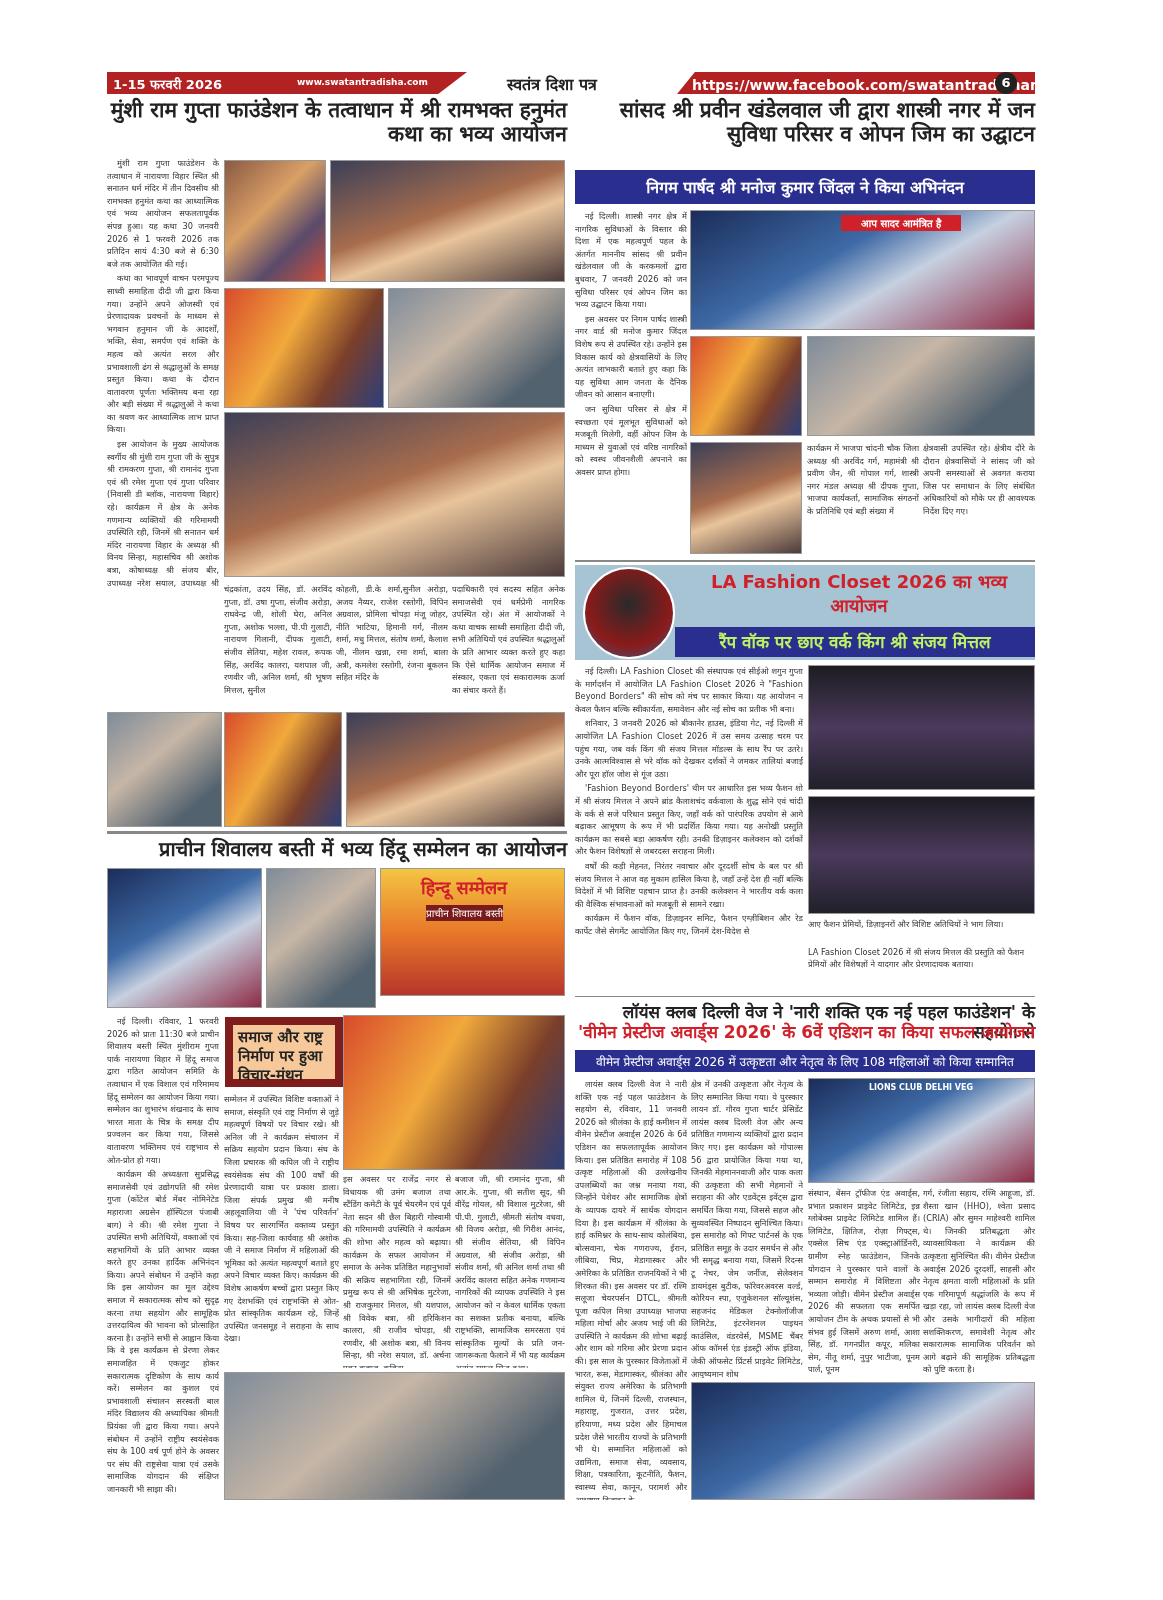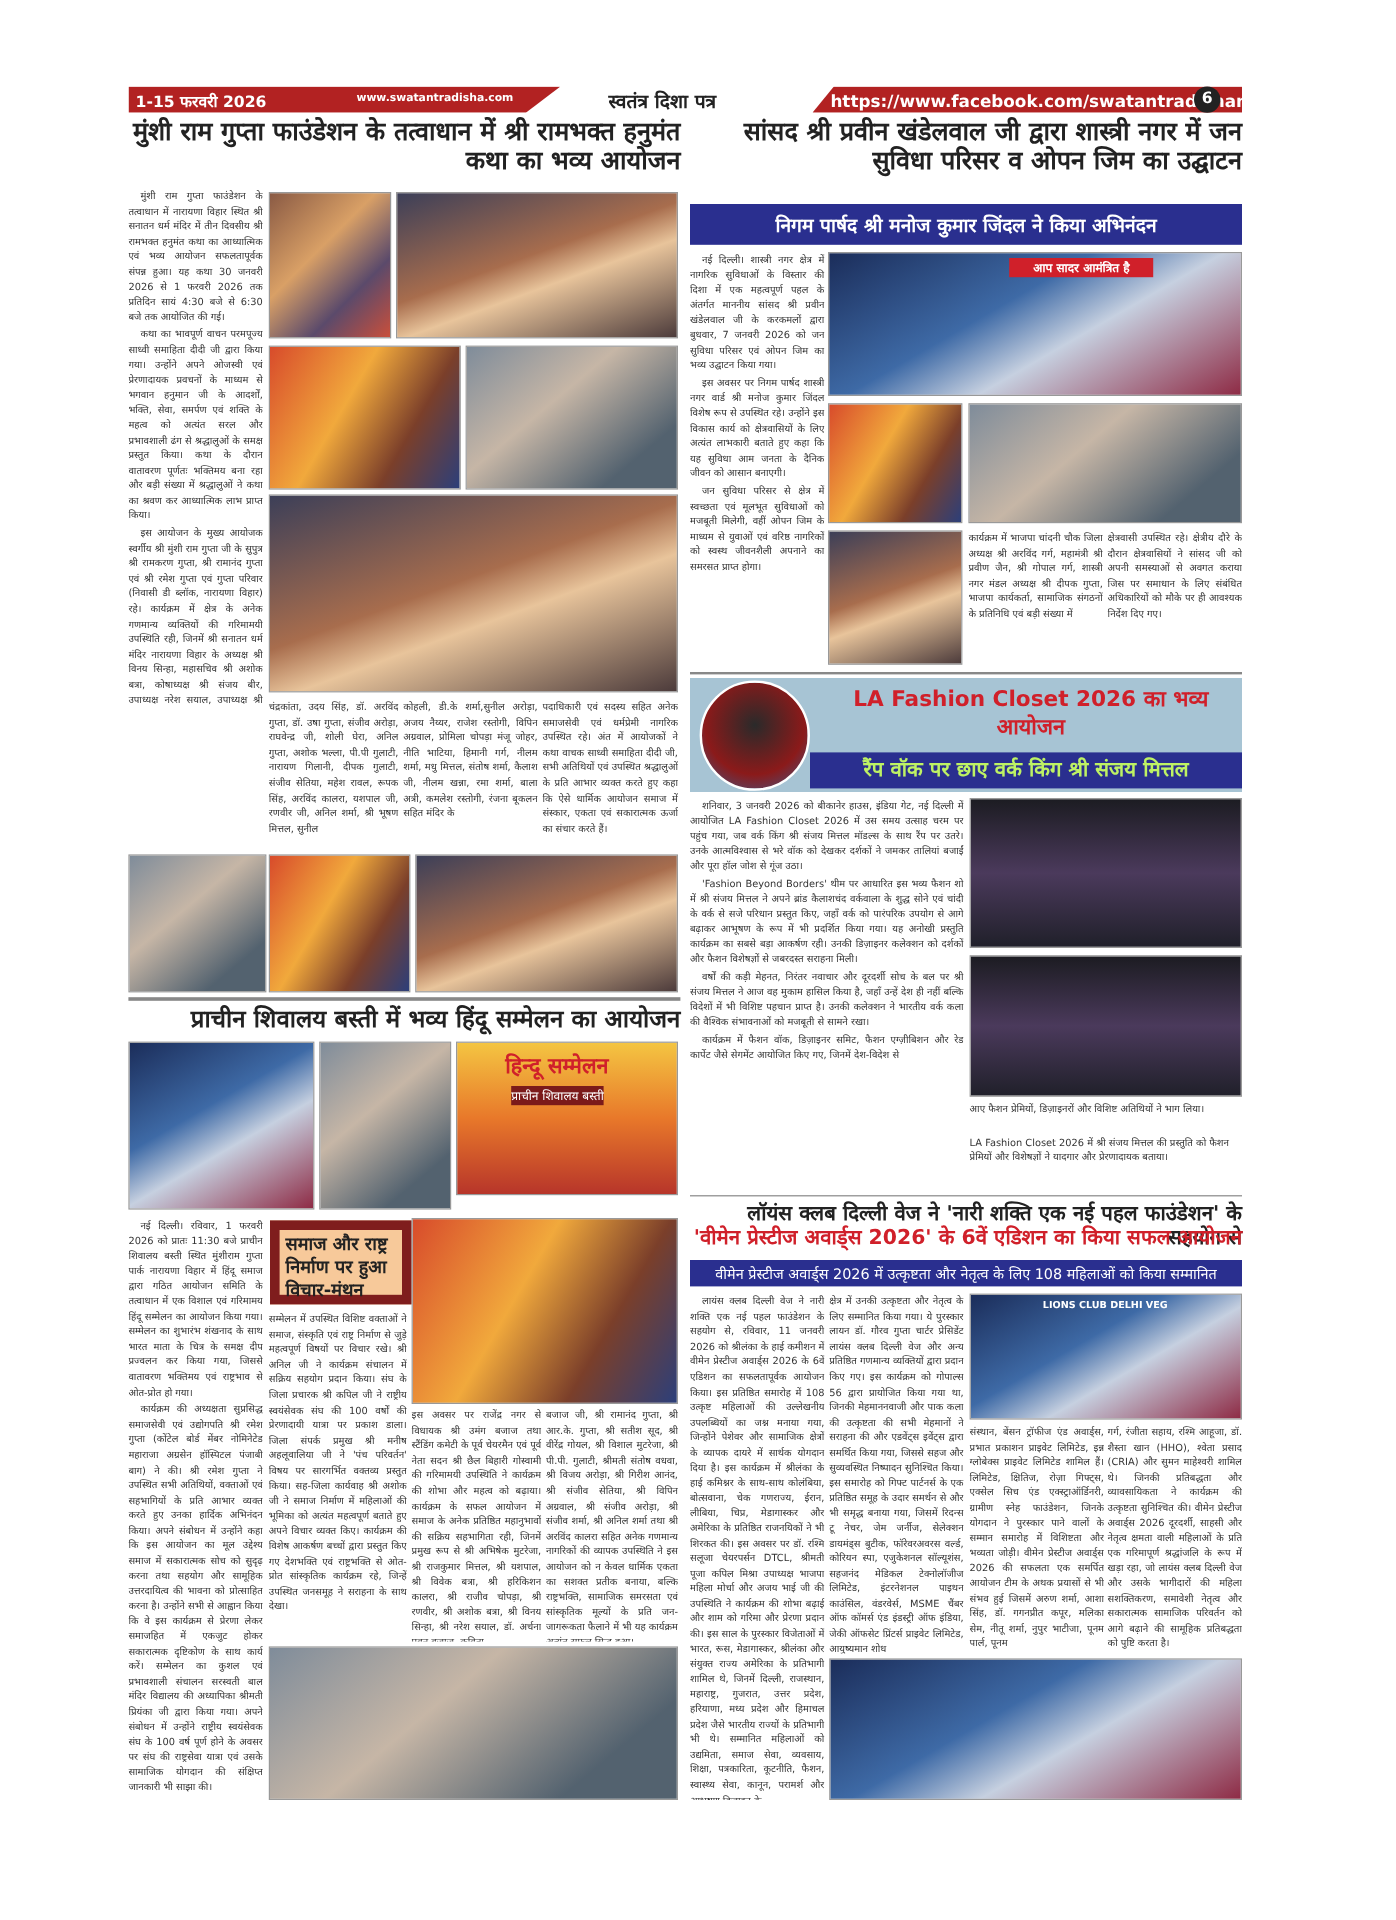--- a/index.html
+++ b/index.html
@@ -78,21 +78,21 @@
 <div class="abs photo ph5" style="left:107px;top:712px;width:115px;height:115px"></div>
 <div class="abs photo ph3" style="left:224px;top:712px;width:118px;height:115px"></div>
 <div class="abs photo ph2" style="left:346px;top:712px;width:219px;height:115px"></div>
 <div class="abs rule" style="left:107px;top:831px;width:460px"></div>
 
 <div class="abs hl h1b">सांसद श्री प्रवीन खंडेलवाल जी द्वारा शास्त्री नगर में जन सुविधा परिसर व ओपन जिम का उद्घाटन</div>
 <div class="abs bluebar bb1">निगम पार्षद श्री मनोज कुमार जिंदल ने किया अभिनंदन</div>
 <div class="abs col" style="left:575px;top:210px;width:112px;height:350px">
   <p>नई दिल्ली। शास्त्री नगर क्षेत्र में नागरिक सुविधाओं के विस्तार की दिशा में एक महत्वपूर्ण पहल के अंतर्गत माननीय सांसद श्री प्रवीन खंडेलवाल जी के करकमलों द्वारा बुधवार, 7 जनवरी 2026 को जन सुविधा परिसर एवं ओपन जिम का भव्य उद्घाटन किया गया।</p>
   <p>इस अवसर पर निगम पार्षद शास्त्री नगर वार्ड श्री मनोज कुमार जिंदल विशेष रूप से उपस्थित रहे। उन्होंने इस विकास कार्य को क्षेत्रवासियों के लिए अत्यंत लाभकारी बताते हुए कहा कि यह सुविधा आम जनता के दैनिक जीवन को आसान बनाएगी।</p>
-  <p>जन सुविधा परिसर से क्षेत्र में स्वच्छता एवं मूलभूत सुविधाओं को मजबूती मिलेगी, वहीं ओपन जिम के माध्यम से युवाओं एवं वरिष्ठ नागरिकों को स्वस्थ जीवनशैली अपनाने का समरसत प्राप्त होगा।</p>
+  <p>जन सुविधा परिसर से क्षेत्र में स्वच्छता एवं मूलभूत सुविधाओं को मजबूती मिलेगी, वहीं ओपन जिम के माध्यम से युवाओं एवं वरिष्ठ नागरिकों को स्वस्थ जीवनशैली अपनाने का अवसर प्राप्त होगा।</p>
 </div>
 <div class="abs photo ph6" style="left:690px;top:210px;width:345px;height:120px">
   <span class="abs" style="left:150px;top:4px;background:#d0202a;color:#fff;font-size:10px;font-weight:bold;padding:1px 20px">आप सादर आमंत्रित है</span>
 </div>
 <div class="abs photo ph3" style="left:690px;top:336px;width:112px;height:100px"></div>
 <div class="abs photo ph5" style="left:807px;top:336px;width:228px;height:100px"></div>
 <div class="abs photo ph2" style="left:690px;top:442px;width:112px;height:112px"></div>
 <div class="abs col" style="left:807px;top:442px;width:112px;height:112px">
     <p style="text-indent:0">कार्यक्रम में भाजपा चांदनी चौक जिला अध्यक्ष श्री अरविंद गर्ग, महामंत्री श्री प्रवीण जैन, श्री गोपाल गर्ग, शास्त्री नगर मंडल अध्यक्ष श्री दीपक गुप्ता, भाजपा कार्यकर्ता, सामाजिक संगठनों के प्रतिनिधि एवं बड़ी संख्या में</p>
   </div>
@@ -102,20 +102,21 @@
 <div class="abs rule" style="left:575px;top:560px;width:460px;height:2px"></div>
 
 <div class="abs fashion-banner">
   <div class="fb-circle"></div>
   <div class="fb-inner">
     <div class="fb-l2">LA Fashion Closet 2026 का भव्य आयोजन</div>
   </div>
   <div class="subbar">रैंप वॉक पर छाए वर्क किंग श्री संजय मित्तल</div>
 </div>
 <div class="abs col" style="left:575px;top:665px;width:228px;height:310px">
+  <p>नई दिल्ली। LA Fashion Closet की संस्थापक एवं सीईओ शगुन गुप्ता के मार्गदर्शन में आयोजित LA Fashion Closet 2026 ने "Fashion Beyond Borders" की सोच को मंच पर साकार किया। यह आयोजन न केवल फैशन बल्कि स्वीकार्यता, समावेशन और नई सोच का प्रतीक भी बना।</p>
   <p>शनिवार, 3 जनवरी 2026 को बीकानेर हाउस, इंडिया गेट, नई दिल्ली में आयोजित LA Fashion Closet 2026 में उस समय उत्साह चरम पर पहुंच गया, जब वर्क किंग श्री संजय मित्तल मॉडल्स के साथ रैंप पर उतरे। उनके आत्मविश्वास से भरे वॉक को देखकर दर्शकों ने जमकर तालियां बजाईं और पूरा हॉल जोश से गूंज उठा।</p>
   <p>'Fashion Beyond Borders' थीम पर आधारित इस भव्य फैशन शो में श्री संजय मित्तल ने अपने ब्रांड कैलाशचंद वर्कवाला के शुद्ध सोने एवं चांदी के वर्क से सजे परिधान प्रस्तुत किए, जहाँ वर्क को पारंपरिक उपयोग से आगे बढ़ाकर आभूषण के रूप में भी प्रदर्शित किया गया। यह अनोखी प्रस्तुति कार्यक्रम का सबसे बड़ा आकर्षण रही। उनकी डिज़ाइनर कलेक्शन को दर्शकों और फैशन विशेषज्ञों से जबरदस्त सराहना मिली।</p>
   <p>वर्षों की कड़ी मेहनत, निरंतर नवाचार और दूरदर्शी सोच के बल पर श्री संजय मित्तल ने आज वह मुकाम हासिल किया है, जहाँ उन्हें देश ही नहीं बल्कि विदेशों में भी विशिष्ट पहचान प्राप्त है। उनकी कलेक्शन ने भारतीय वर्क कला की वैश्विक संभावनाओं को मजबूती से सामने रखा।</p>
   <p>कार्यक्रम में फैशन वॉक, डिज़ाइनर समिट, फैशन एग्ज़ीबिशन और रेड कार्पेट जैसे सेगमेंट आयोजित किए गए, जिनमें देश-विदेश से</p>
 </div>
 <div class="abs photo ph4" style="left:808px;top:665px;width:227px;height:125px"></div>
 <div class="abs photo ph4" style="left:808px;top:796px;width:227px;height:118px"></div>
 <div class="abs caption" style="left:808px;top:918px;width:227px">आए फैशन प्रेमियों, डिज़ाइनरों और विशिष्ट अतिथियों ने भाग लिया।</div>
 <div class="abs caption" style="left:808px;top:946px;width:227px">LA Fashion Closet 2026 में श्री संजय मित्तल की प्रस्तुति को फैशन प्रेमियों और विशेषज्ञों ने यादगार और प्रेरणादायक बताया।</div>
 <div class="abs rule" style="left:575px;top:996px;width:460px;height:1px"></div>

